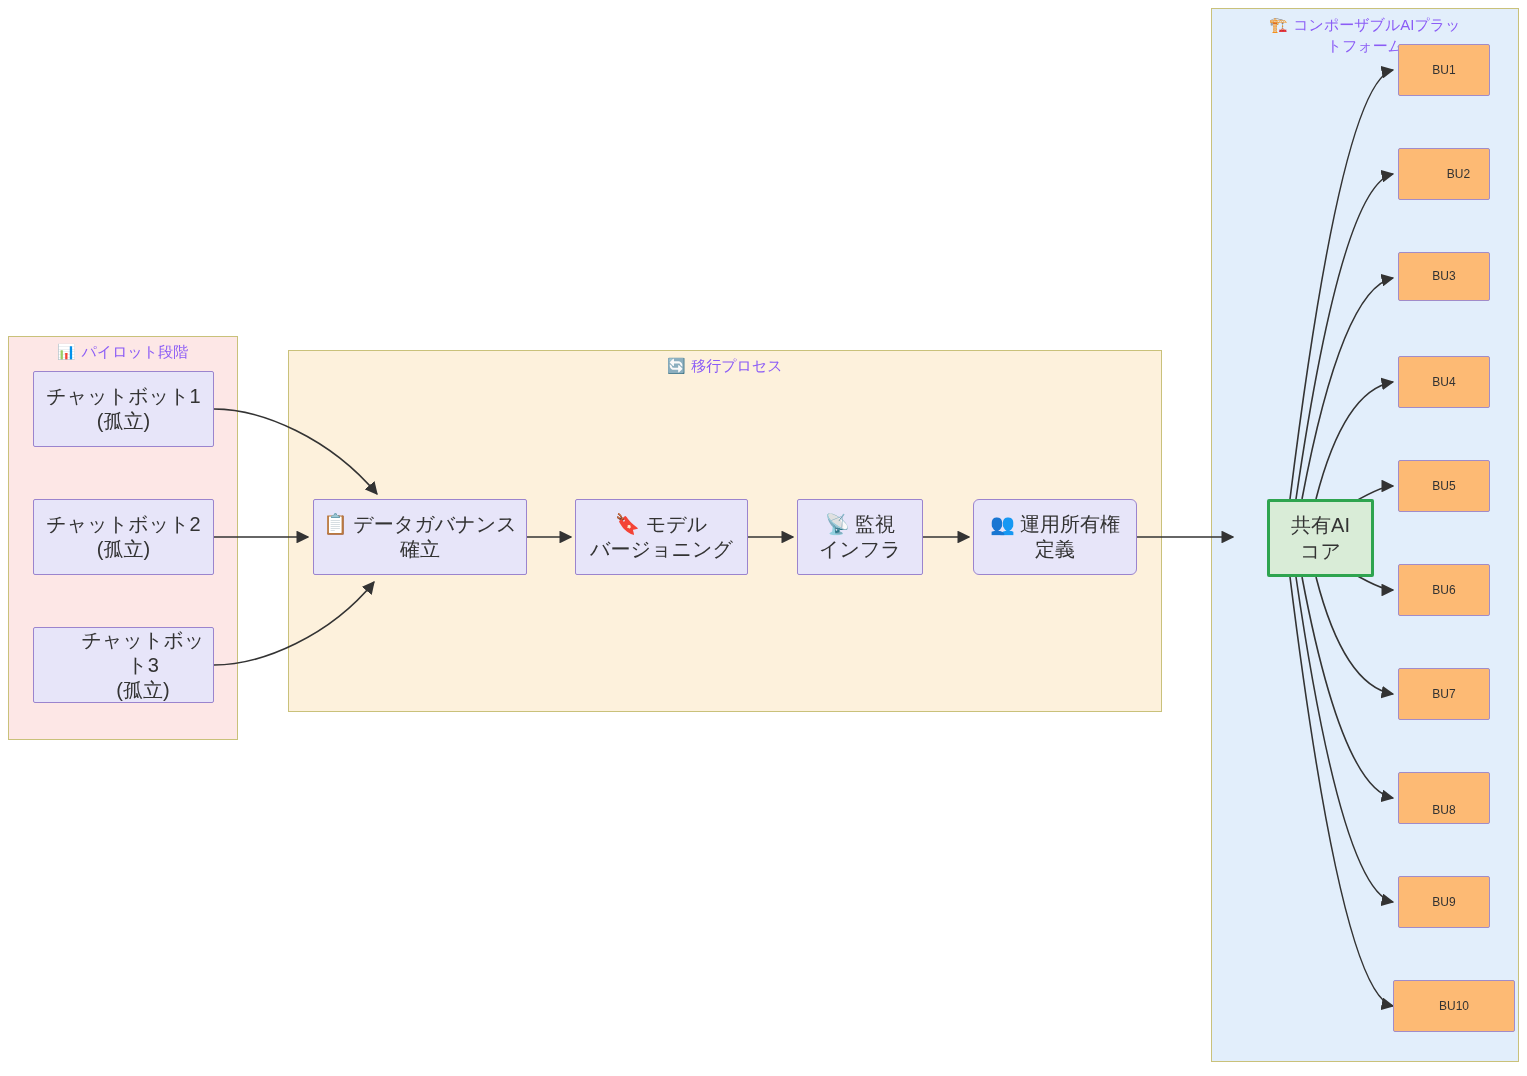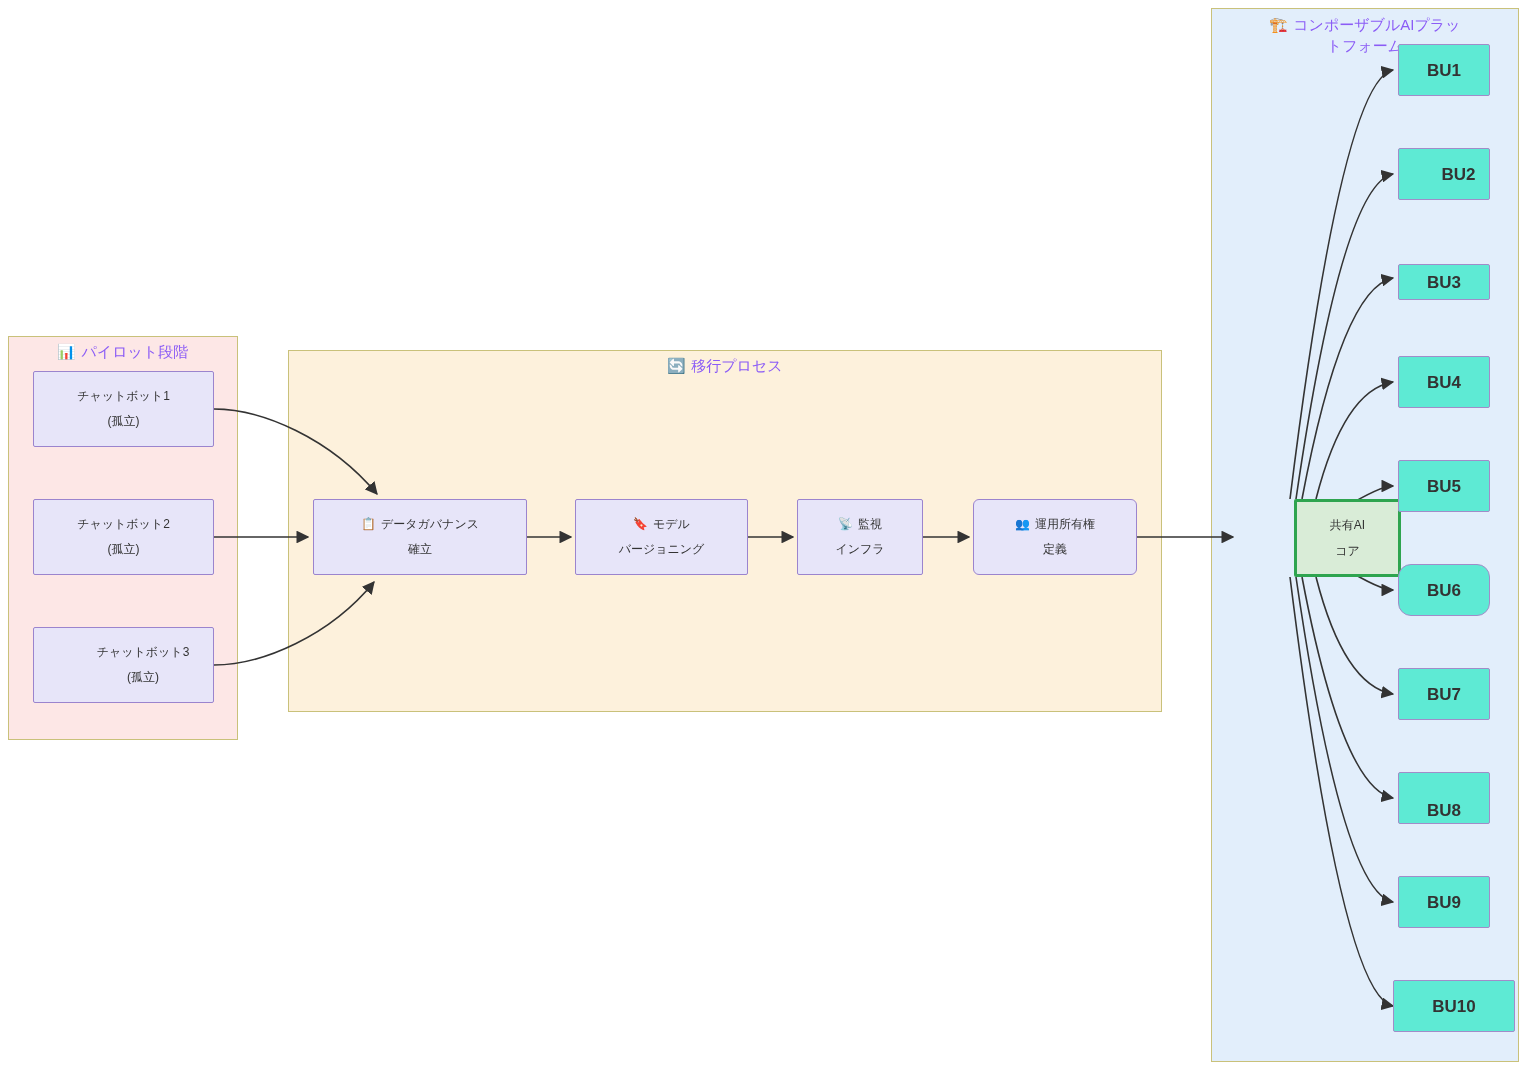--- a/index.html
+++ b/index.html
@@ -57,53 +57,52 @@
     position: absolute;
     background: #e7e5f9;
     border: 1px solid #9b84ce;
     border-radius: 2px;
     z-index: 2;
     display: flex;
     flex-direction: column;
     align-items: center;
     justify-content: center;
     text-align: center;
-    font-size: 12px;
+    font-size: 20px;
     line-height: 25px;
     color: #333333;
   }
   .node .emoji { margin-right: 5px; }
 
   #node-chatbot1   { left: 33px;   top: 371px; width: 181px; height: 76px; }
   #node-chatbot2   { left: 33px;   top: 499px; width: 181px; height: 76px; }
   #node-chatbot3   { left: 33px;   top: 627px; width: 181px; height: 76px; padding-left: 39px; }
   #node-governance { left: 313px;  top: 499px; width: 214px; height: 76px; }
   #node-versioning { left: 575px;  top: 499px; width: 173px; height: 76px; }
   #node-monitoring { left: 797px;  top: 499px; width: 126px; height: 76px; }
   #node-ownership  { left: 973px;  top: 499px; width: 164px; height: 76px; border-radius: 6px; }
 
   #node-core {
-    left: 1294px; top: 499px; width: 107px; height: 78px;
+    left: 1267px; top: 499px; width: 107px; height: 78px;
     background: #d9ecd7;
     border: 3px solid #2ea44f;
     line-height: 26px;
   }
 
   .bu {
-    background: #5eead4;
+    background: #fdba74;
     border-color: #a18cc9;
-    font-size: 17px;
-    font-weight: bold;
+    font-size: 12px;
   }
   #node-bu1  { left: 1398px; top: 44px;  width: 92px;  height: 52px; }
   #node-bu2  { left: 1398px; top: 148px; width: 92px;  height: 52px; padding-left: 29px; }
-  #node-bu3  { left: 1398px; top: 252px; width: 92px;  height: 36px; margin-top: 12px; }
+  #node-bu3  { left: 1398px; top: 252px; width: 92px;  height: 49px; }
   #node-bu4  { left: 1398px; top: 356px; width: 92px;  height: 52px; }
   #node-bu5  { left: 1398px; top: 460px; width: 92px;  height: 52px; }
-  #node-bu6  { left: 1398px; top: 564px; width: 92px;  height: 52px; border-radius: 13px; }
+  #node-bu6  { left: 1398px; top: 564px; width: 92px;  height: 52px; }
   #node-bu7  { left: 1398px; top: 668px; width: 92px;  height: 52px; }
   #node-bu8  { left: 1398px; top: 772px; width: 92px;  height: 52px; justify-content: flex-end; }
   #node-bu9  { left: 1398px; top: 876px; width: 92px;  height: 52px; }
   #node-bu10 { left: 1393px; top: 980px; width: 122px; height: 52px; }
 </style>
 </head>
 <body>
 
 <div class="canvas">
 

